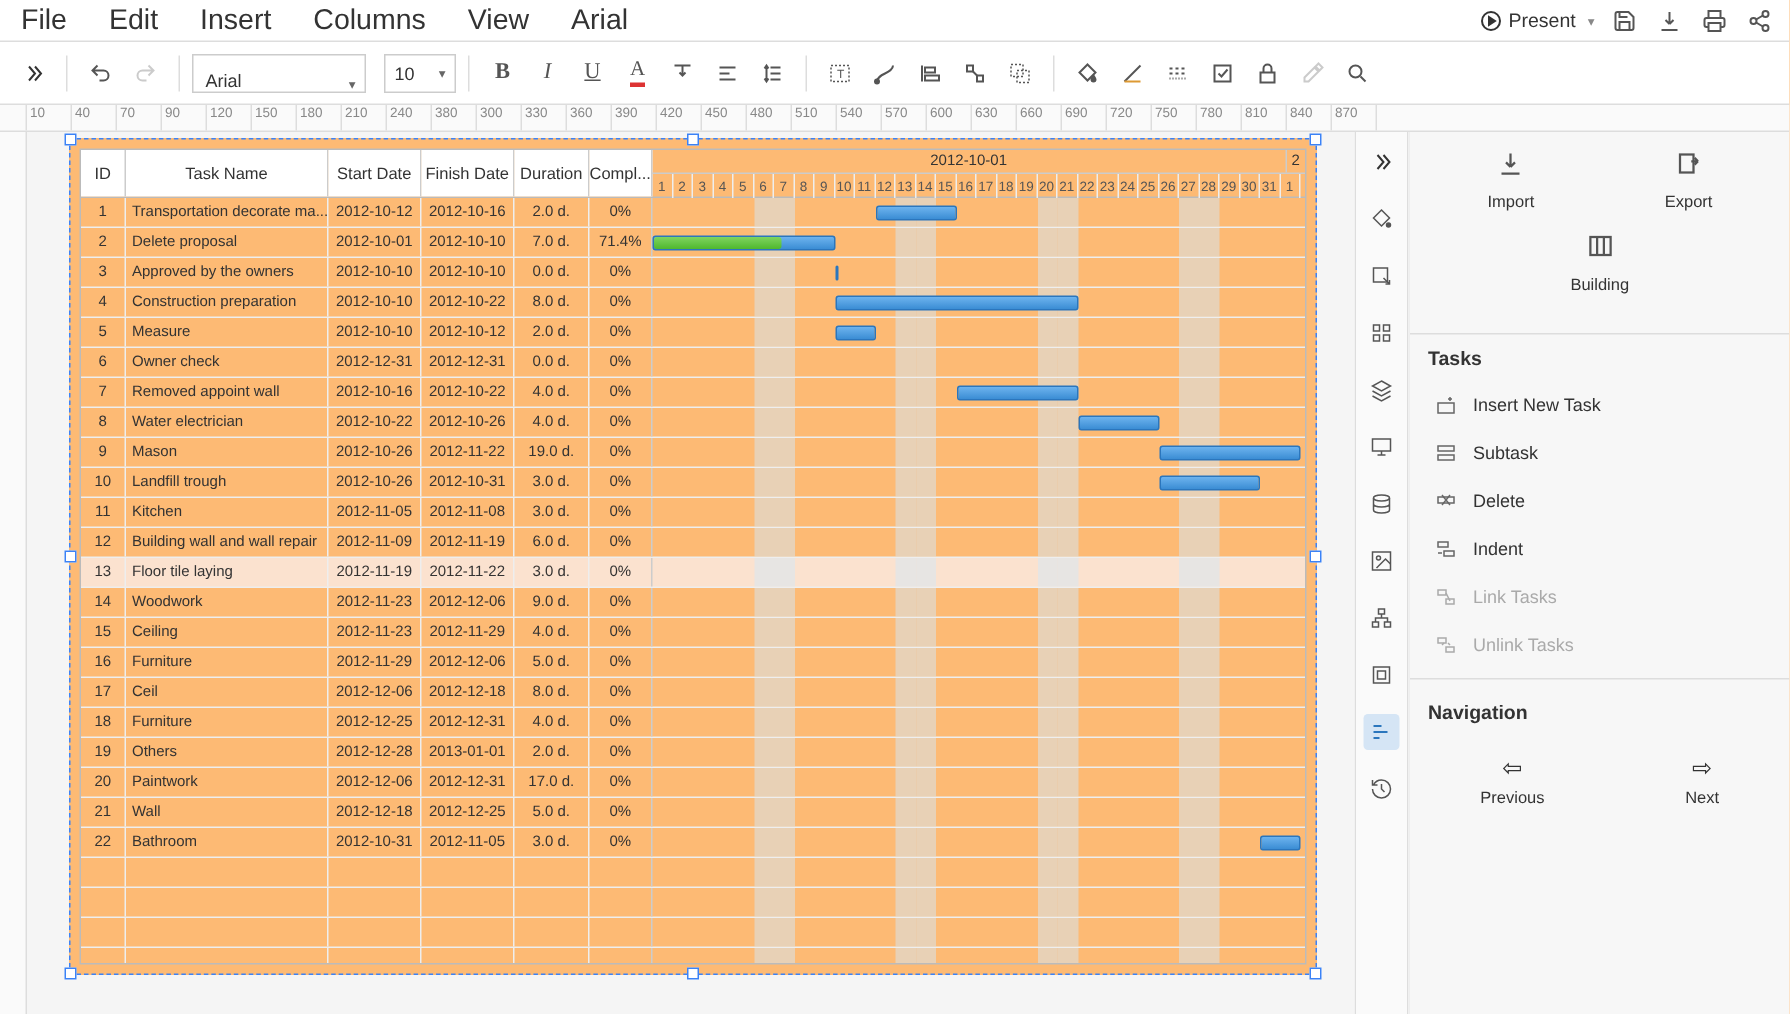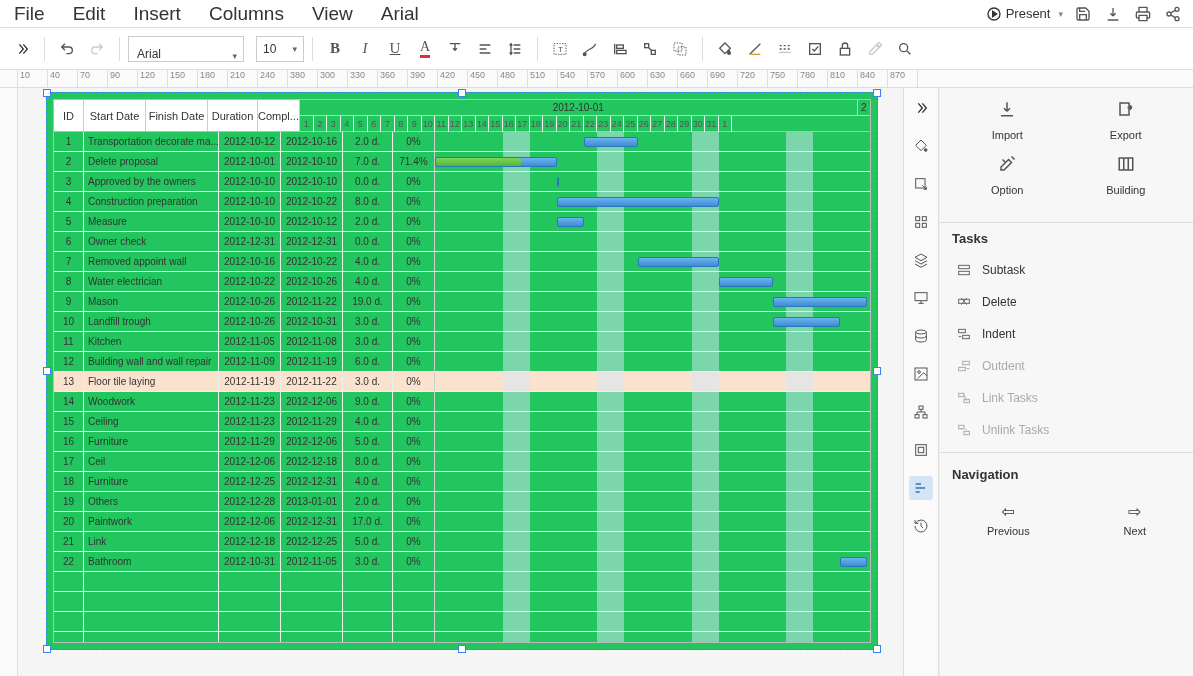--- a/index.html
+++ b/index.html
@@ -24,21 +24,21 @@
 
 .ruler { height: 18px; background: #fafafa; border-bottom: 1px solid #ddd; display: flex; font-size: 9px; color: #888; position: relative; }
 .ruler-tick { width: 30px; border-right: 1px solid #ddd; padding-left: 2px; height:100%; }
 
 
 .main { display: flex; height: calc(676px - 28px - 42px - 18px); }
 .canvas-area { flex: 1; background: #f5f5f5; position: relative; overflow: hidden; }
 .canvas-left-ruler { width: 18px; background: #fafafa; border-right: 1px solid #ddd; }
 
 
-.gantt-box { position: absolute; left: 28px; top: 4px; width: 832px; height: 558px; background: #22c55e; border: 1px dashed #3b82f6; }
+.gantt-box { position: absolute; left: 28px; top: 4px; width: 832px; height: 558px; background: #fdba74; border: 1px dashed #3b82f6; }
 .selection-handle { width: 8px; height: 8px; background: #fff; border: 1px solid #3b82f6; position: absolute; }
 .sh-tl { top: -4px; left: -4px; }
 .sh-tr { top: -4px; right: -4px; }
 .sh-bl { bottom: -4px; left: -4px; }
 .sh-br { bottom: -4px; right: -4px; }
 .sh-ml { top: 50%; left: -4px; margin-top: -4px; }
 .sh-mr { top: 50%; right: -4px; margin-top: -4px; }
 .sh-mt { left: 50%; top: -4px; margin-left: -4px; }
 .sh-mb { left: 50%; bottom: -4px; margin-left: -4px; }
 
@@ -316,20 +316,21 @@
       <div class="selection-handle sh-tr"></div>
       <div class="selection-handle sh-bl"></div>
       <div class="selection-handle sh-br"></div>
       <div class="selection-handle sh-ml"></div>
       <div class="selection-handle sh-mr"></div>
       <div class="selection-handle sh-mt"></div>
       <div class="selection-handle sh-mb"></div>
       <div class="gantt-inner">
         <div class="gantt-header">
           <div class="col-h col-id">ID</div>
+          <div class="col-h col-name">Task Name</div>
           <div class="col-h col-start">Start Date</div>
           <div class="col-h col-end">Finish Date</div>
           <div class="col-h col-dur">Duration</div>
           <div class="col-h col-comp">Compl...</div>
           <div class="timeline-head">
             <div class="timeline-month" style="display:flex">
               <div style="flex:1">2012-10-01</div>
               <div style="width:13.5px;border-left:1px solid #ccc;text-align:center">2</div>
             </div>
             <div class="timeline-days" id="timeline-days">
@@ -735,21 +736,21 @@
                 <div class="weekend-band" style="left: 162px; width: 13.5px;"></div>
                 <div class="weekend-band" style="left: 175.5px; width: 13.5px;"></div>
                 <div class="weekend-band" style="left: 256.5px; width: 13.5px;"></div>
                 <div class="weekend-band" style="left: 270px; width: 13.5px;"></div>
                 <div class="weekend-band" style="left: 351px; width: 13.5px;"></div>
                 <div class="weekend-band" style="left: 364.5px; width: 13.5px;"></div>
               </div>
             </div>
             <div class="gantt-row">
     <div class="cell cell-id">21</div>
-    <div class="cell cell-name">Link</div>
+    <div class="cell cell-name">Wall</div>
     <div class="cell cell-start">2012-12-18</div>
     <div class="cell cell-end">2012-12-25</div>
     <div class="cell cell-dur">5.0 d.</div>
     <div class="cell cell-comp">0%</div>
     <div class="timeline-cell">
                 <div class="weekend-band" style="left: 67.5px; width: 13.5px;"></div>
                 <div class="weekend-band" style="left: 81px; width: 13.5px;"></div>
                 <div class="weekend-band" style="left: 162px; width: 13.5px;"></div>
                 <div class="weekend-band" style="left: 175.5px; width: 13.5px;"></div>
                 <div class="weekend-band" style="left: 256.5px; width: 13.5px;"></div>
@@ -933,29 +934,35 @@
   <div class="right-panel">
     <div class="panel-tools">
       <div class="ptool"><div class="pic"><svg class="svg18" viewBox="0 0 24 24" stroke="#555" stroke-width="2" fill="none">
               <path d="M12 3v12m0 0l-4-4m4 4l4-4M20 21H4"></path>
             </svg></div><span>Import</span></div>
       <div class="ptool"><div class="pic"><svg class="svg18" viewBox="0 0 24 24" stroke="#555" stroke-width="2" fill="none">
               <rect x="4" y="4" width="12" height="16"></rect>
               <path d="M14 10h6m0 0l-3-3m3 3l-3 3"></path>
             </svg></div><span>Export</span></div>
       <div class="ptool"><div class="pic"><svg class="svg18" viewBox="0 0 24 24" stroke="#555" stroke-width="2" fill="none">
-              <path d="M14 6l4 4-10 10H4v-4zM6 6l4 4M18 2l4 4"></path>
-            </svg></div><span>Option</span></div>
-      <div class="ptool"><div class="pic"><svg class="svg18" viewBox="0 0 24 24" stroke="#555" stroke-width="2" fill="none">
               <rect x="3" y="4" width="18" height="16"></rect>
               <path d="M9 4v16M15 4v16"></path>
             </svg></div><span>Building</span></div>
     </div>
     <div class="panel-section-title">Tasks</div>
     <div id="task-actions">
+        <div class="task-action">
+          <span class="ta-icon">
+            <svg viewBox="0 0 24 24" stroke="#666" stroke-width="1.5" fill="none">
+              <rect x="4" y="10" width="16" height="10"></rect>
+              <path d="M14 6h4M16 4v4"></path>
+            </svg>
+          </span>
+          <span>Insert New Task</span>
+        </div>
         <div class="task-action">
           <span class="ta-icon">
             <svg viewBox="0 0 24 24" stroke="#666" stroke-width="1.5" fill="none">
               <rect x="4" y="5" width="16" height="5"></rect>
               <rect x="4" y="14" width="16" height="5"></rect>
             </svg>
           </span>
           <span>Subtask</span>
         </div>
         <div class="task-action">
@@ -973,30 +980,20 @@
               <rect x="4" y="5" width="10" height="5"></rect>
               <rect x="10" y="14" width="10" height="5"></rect>
               <path d="M4 16h4"></path>
             </svg>
           </span>
           <span>Indent</span>
         </div>
         <div class="task-action disabled">
           <span class="ta-icon">
             <svg viewBox="0 0 24 24" stroke="#aaa" stroke-width="1.5" fill="none">
-              <rect x="10" y="5" width="10" height="5"></rect>
-              <rect x="4" y="14" width="10" height="5"></rect>
-              <path d="M16 16h4"></path>
-            </svg>
-          </span>
-          <span>Outdent</span>
-        </div>
-        <div class="task-action disabled">
-          <span class="ta-icon">
-            <svg viewBox="0 0 24 24" stroke="#aaa" stroke-width="1.5" fill="none">
               <rect x="4" y="5" width="8" height="5"></rect>
               <rect x="12" y="14" width="8" height="5"></rect>
               <path d="M12 8l4 8"></path>
             </svg>
           </span>
           <span>Link Tasks</span>
         </div>
         <div class="task-action disabled">
           <span class="ta-icon">
             <svg viewBox="0 0 24 24" stroke="#aaa" stroke-width="1.5" fill="none">

